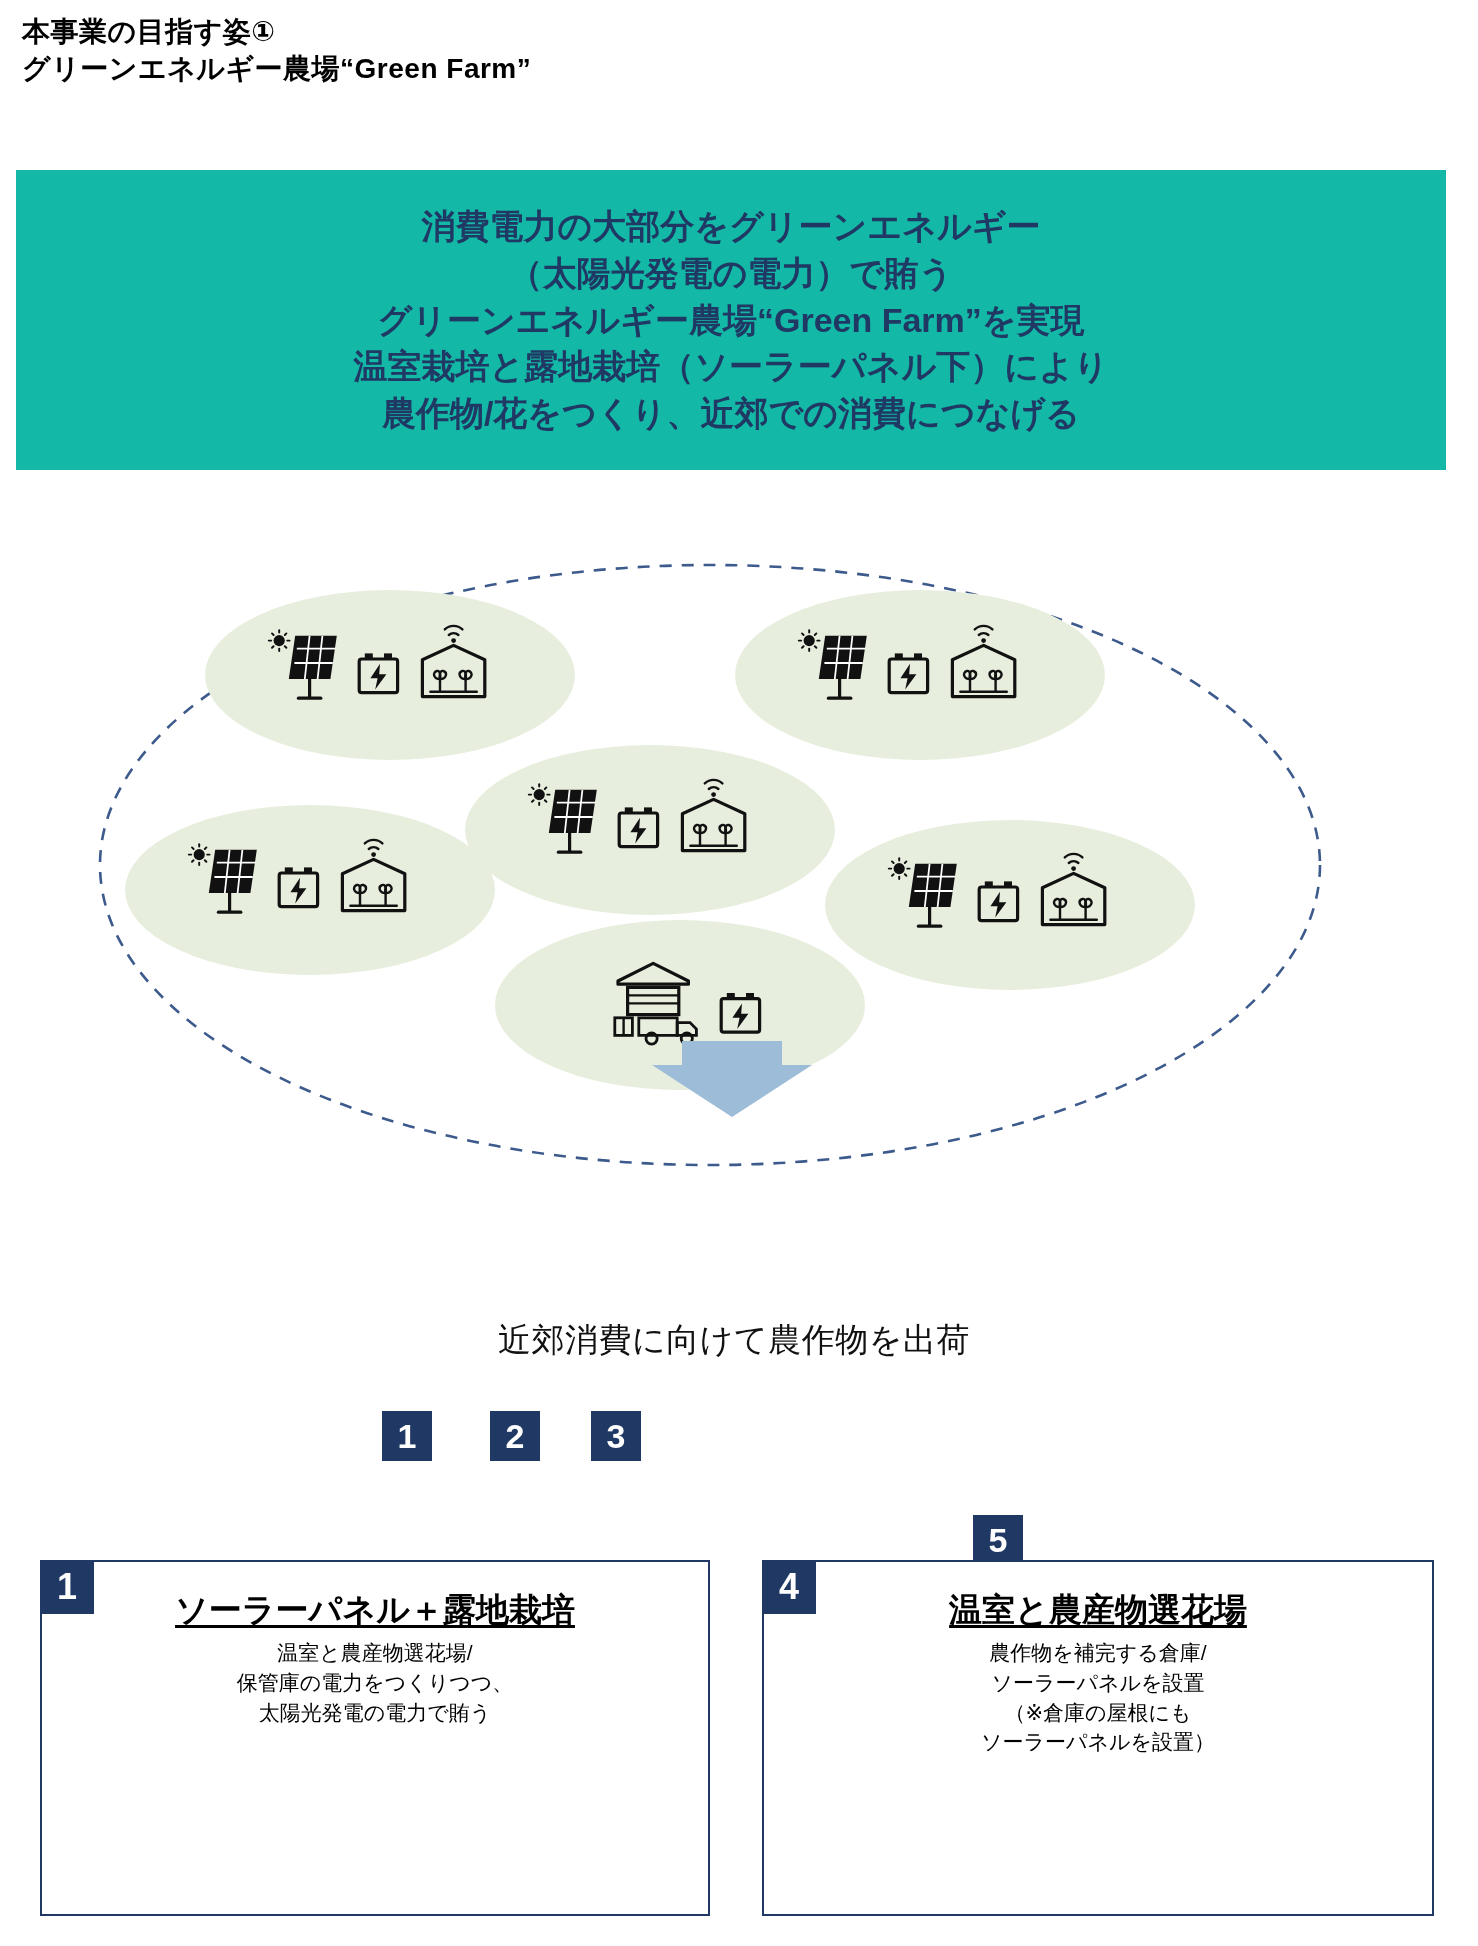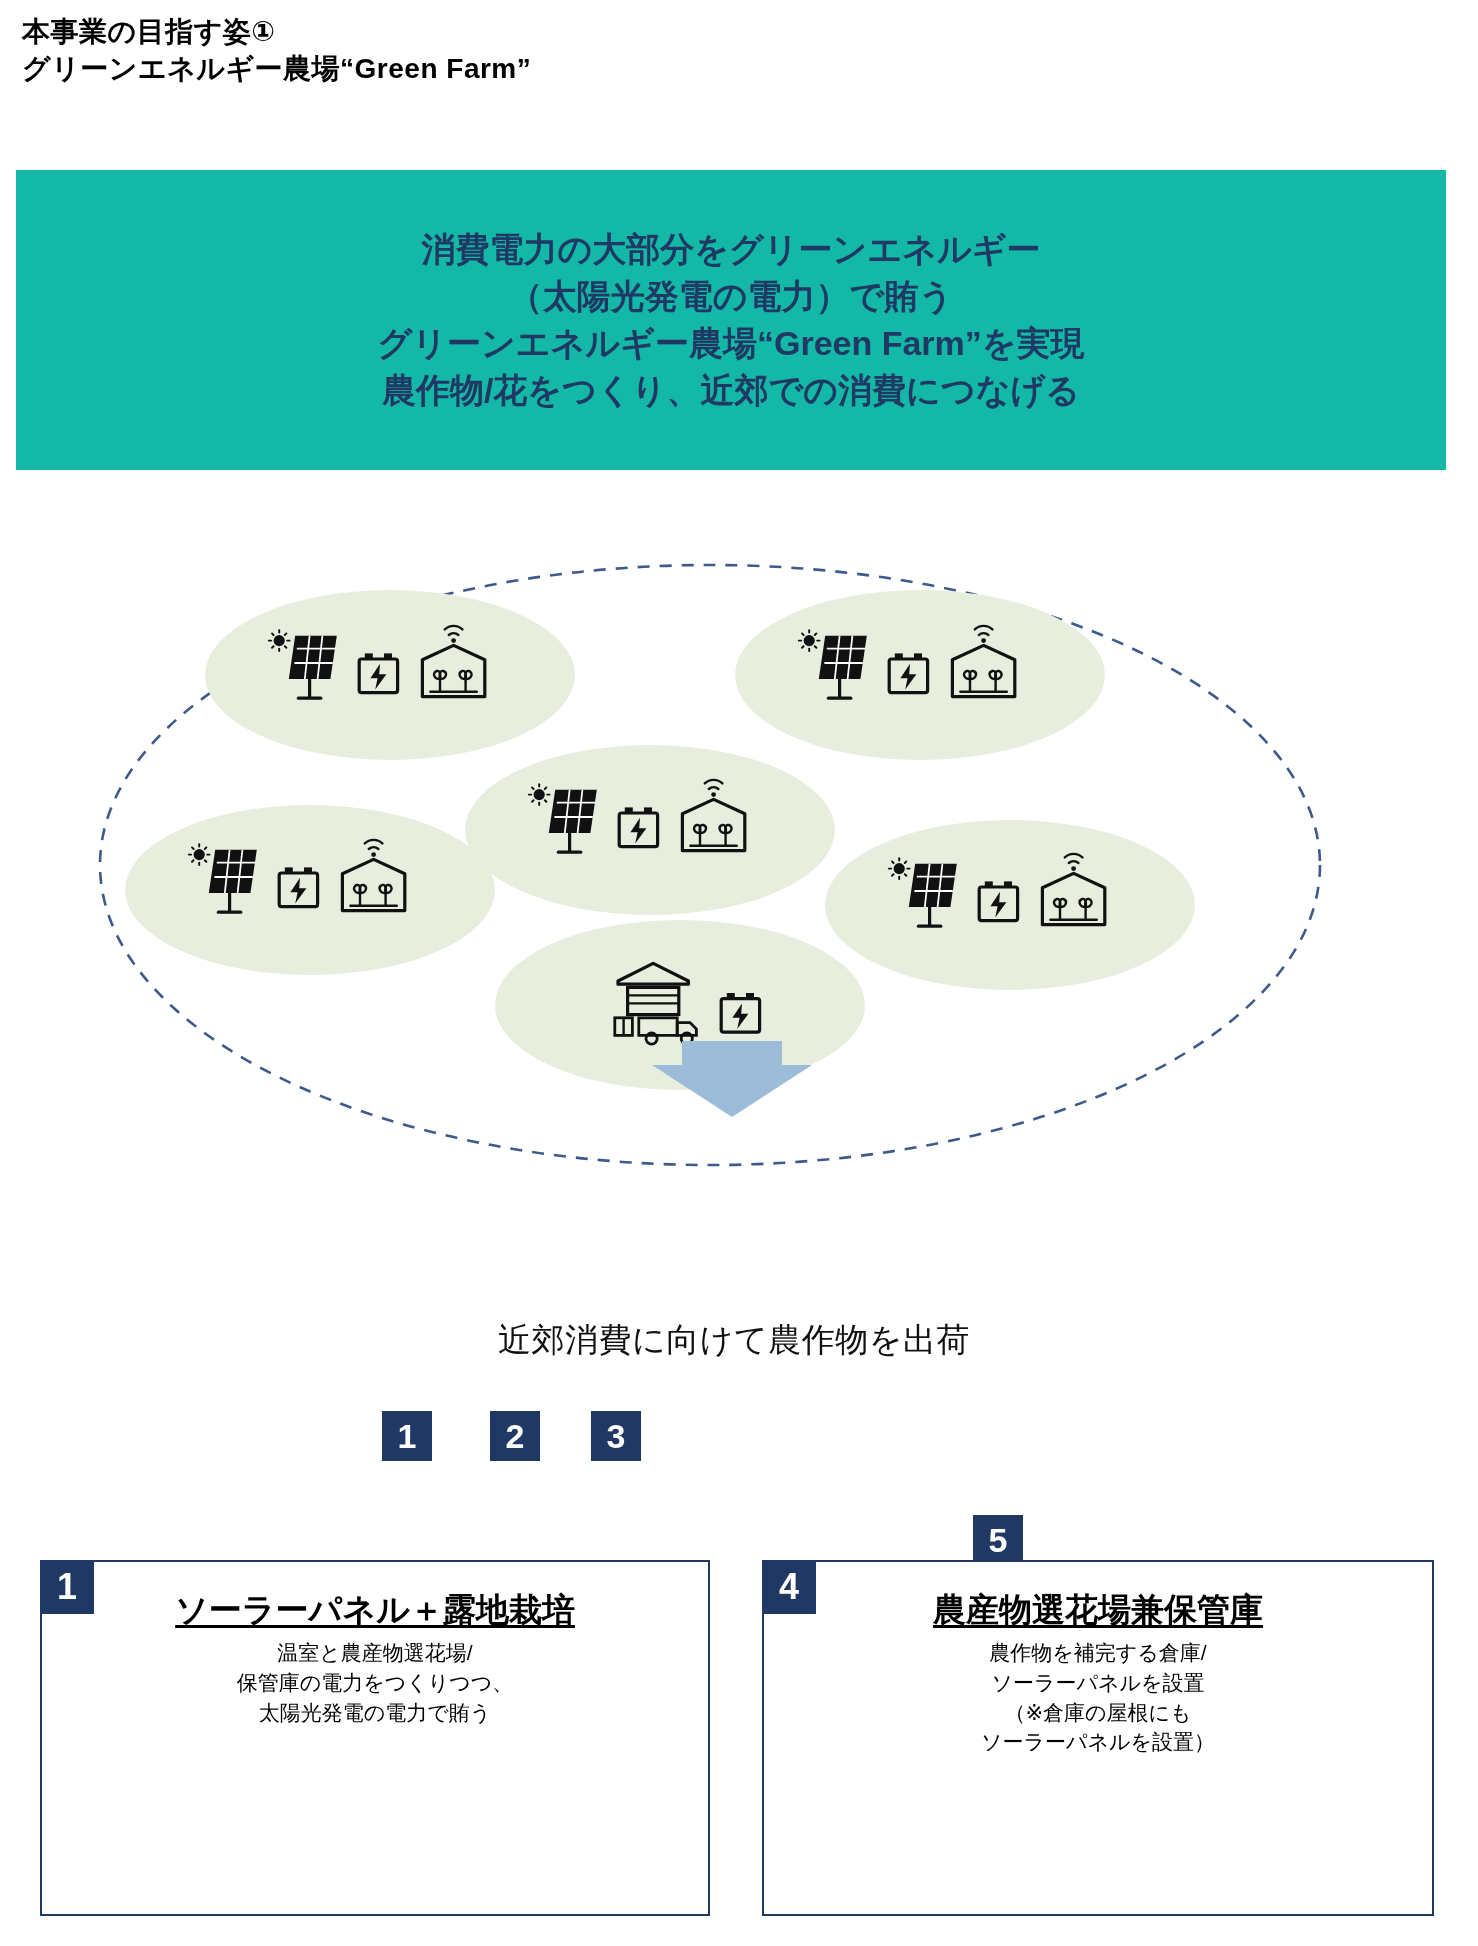--- a/index.html
+++ b/index.html
@@ -151,20 +151,21 @@
 
 <div class="title-block">
   <div class="title-line">本事業の目指す姿①</div>
   <div class="title-line">グリーンエネルギー農場“Green Farm”</div>
 </div>
 
 <div class="banner">
   <div class="banner-line">消費電力の大部分をグリーンエネルギー</div>
   <div class="banner-line">（太陽光発電の電力）で賄う</div>
   <div class="banner-line">グリーンエネルギー農場“Green Farm”を実現</div>
+  <div class="banner-line">温室栽培と露地栽培（ソーラーパネル下）により</div>
   <div class="banner-line">農作物/花をつくり、近郊での消費につなげる</div>
 </div>
 
 <div class="diagram">
   <svg width="1340" height="660" viewBox="0 0 1340 660" xmlns="http://www.w3.org/2000/svg">
     <defs>
 
       <g id="solar">
 
         <circle cx="14" cy="12" r="7" fill="#111"></circle>
@@ -299,19 +300,19 @@
     <div class="caption-heading">ソーラーパネル＋露地栽培</div>
     <div class="caption-body-line">温室と農産物選花場/</div>
     <div class="caption-body-line">保管庫の電力をつくりつつ、</div>
     <div class="caption-body-line">太陽光発電の電力で賄う</div>
   </div>
 </div>
 
 <div class="caption-box right">
   <div class="num-tag">4</div>
   <div class="caption-inner">
-    <div class="caption-heading">農産物選花場兼保管庫</div>
+    <div class="caption-heading">温室と農産物選花場</div>
     <div class="caption-body-line">農作物を補完する倉庫/</div>
     <div class="caption-body-line">ソーラーパネルを設置</div>
     <div class="caption-body-line">（※倉庫の屋根にも</div>
     <div class="caption-body-line">ソーラーパネルを設置）</div>
   </div>
 </div>
 
 </body></html>

